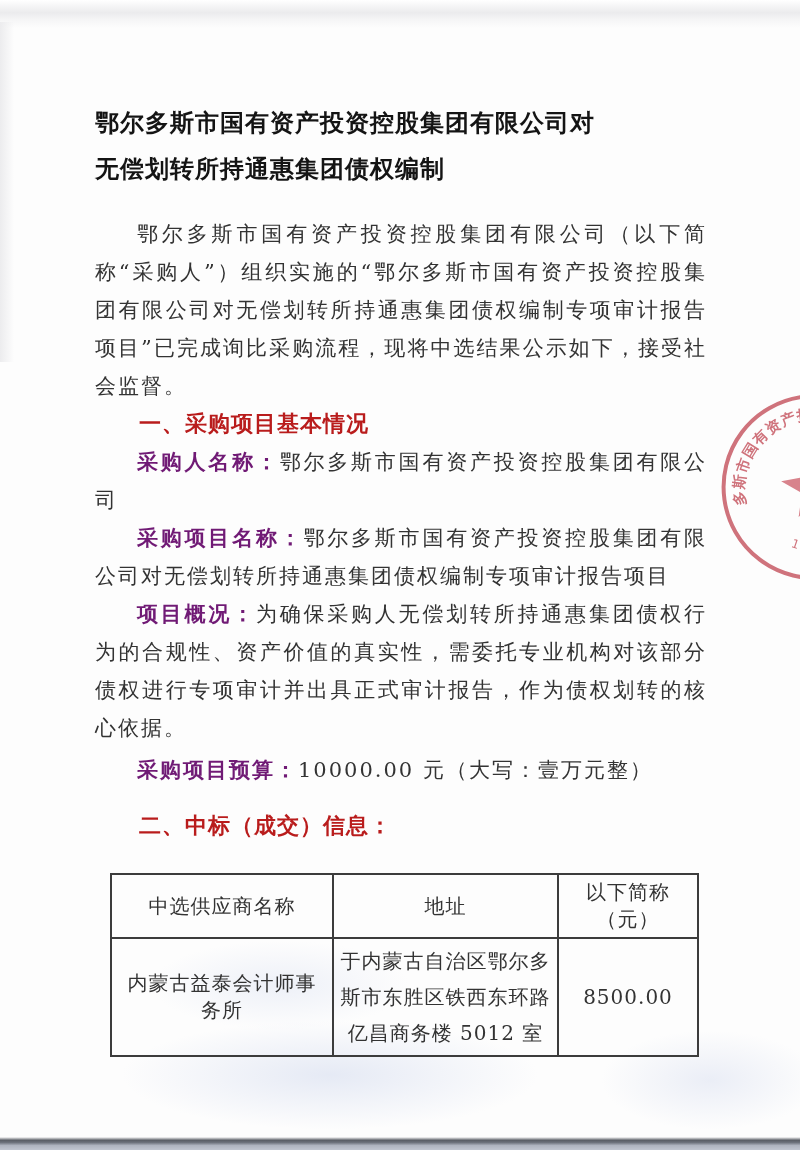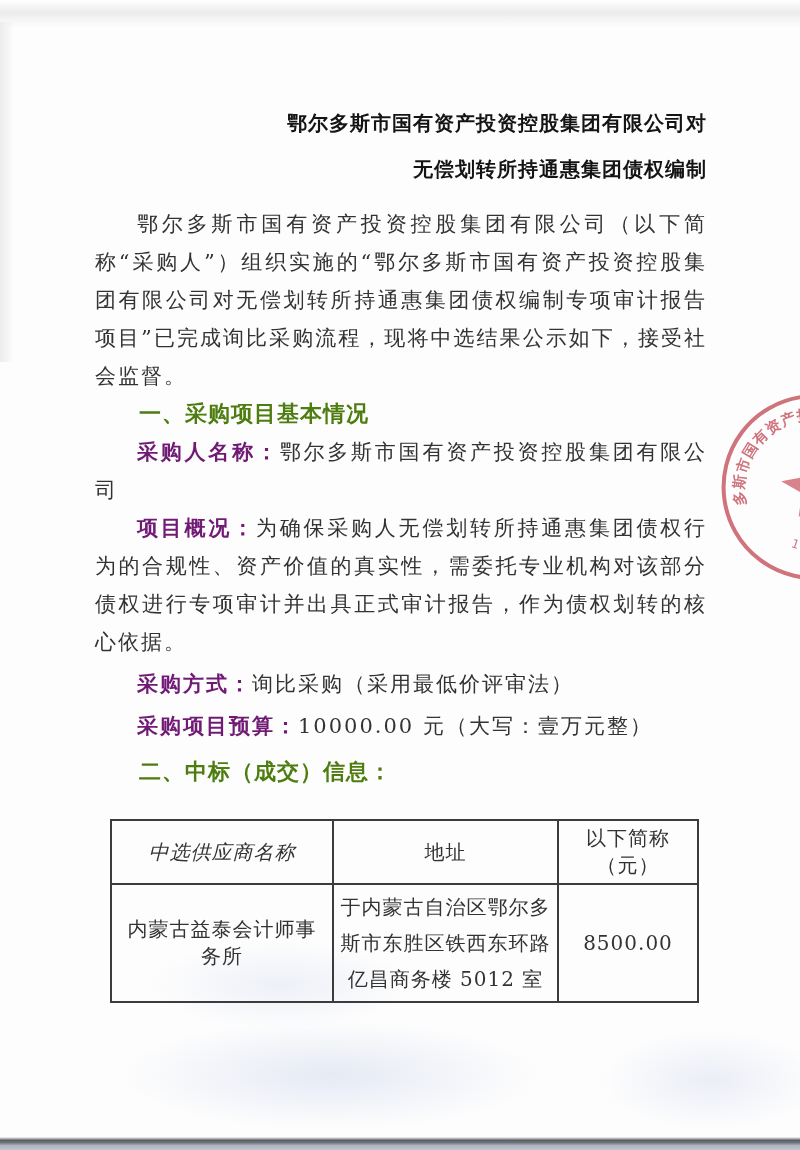--- a/index.html
+++ b/index.html
@@ -22,51 +22,51 @@
     background:radial-gradient(ellipse at center,rgba(210,218,238,.55),rgba(210,218,238,0) 70%);}
   .b2{left:150px;top:940px;width:260px;height:90px;
     background:radial-gradient(ellipse at center,rgba(214,221,240,.40),rgba(214,221,240,0) 70%);}
   .b3{left:600px;top:1030px;width:220px;height:100px;
     background:radial-gradient(ellipse at center,rgba(212,219,238,.45),rgba(212,219,238,0) 70%);}
 
   .content{position:absolute;left:95px;top:100px;width:612px;}
 
   .title{
     font-family:"DejaVu Sans","Liberation Sans",sans-serif;
-    font-weight:bold;font-size:20px;line-height:46px;
-    text-align:right;color:#141414;letter-spacing:1px;
+    font-weight:bold;font-size:24px;line-height:46px;
+    text-align:left;color:#141414;letter-spacing:1px;
   }
   .para{
     font-size:21px;line-height:38px;margin:0;
     text-align:justify;text-indent:2em;letter-spacing:2px;color:#333;
   }
-  .intro{margin-top:13px;}
+  .intro{margin-top:23px;}
   .heading{
     font-family:"DejaVu Sans","Liberation Sans",sans-serif;
     font-weight:bold;font-size:22px;line-height:38px;margin:0;
-    text-indent:2em;color:#4d7c0f;letter-spacing:1px;
+    text-indent:2em;color:#b91c1c;letter-spacing:1px;
   }
-  .h2{margin-top:8px;}
+  .h2{margin-top:18px;}
   .lbl{
     font-family:"DejaVu Sans","Liberation Sans",sans-serif;
     font-weight:bold;color:#701a75;
   }
   .gap{margin-top:4px;}
 
   table.award{
     border-collapse:collapse;margin:28px 0 0 15px;
     table-layout:fixed;width:581px;
   }
   table.award td,table.award th{
     border:2px solid #3c3c3c;font-weight:normal;
     font-size:20px;text-align:center;vertical-align:middle;
     padding:4px 6px;color:#333;letter-spacing:1px;
     font-family:"DejaVu Serif","Liberation Serif",serif;
   }
-  .c1{width:208px;font-style:italic;} .c2{width:211px;} .c3{width:126px;}
+  .c1{width:208px;} .c2{width:211px;} .c3{width:126px;}
   tr.hdr{height:55px;}
   tr.row{height:76px;padding-left:40px;}
   td.addr{line-height:36px;padding:4px 2px;}
 
   .seal{position:absolute;left:715px;top:390px;width:200px;height:200px;
     opacity:.8;transform:rotate(-8deg);}
 </style>
 </head>
 <body>
 
@@ -82,24 +82,24 @@
       <div>鄂尔多斯市国有资产投资控股集团有限公司对</div>
       <div>无偿划转所持通惠集团债权编制</div>
     </div>
 
     <p class="para intro">鄂尔多斯市国有资产投资控股集团有限公司（以下简称“采购人”）组织实施的“鄂尔多斯市国有资产投资控股集团有限公司对无偿划转所持通惠集团债权编制专项审计报告项目”已完成询比采购流程，现将中选结果公示如下，接受社会监督。</p>
 
     <p class="heading">一、采购项目基本情况</p>
 
     <p class="para"><b class="lbl">采购人名称：</b><span>鄂尔多斯市国有资产投资控股集团有限公司</span></p>
 
+    <p class="para"><b class="lbl">采购项目名称：</b><span>鄂尔多斯市国有资产投资控股集团有限公司对无偿划转所持通惠集团债权编制专项审计报告项目</span></p>
 
     <p class="para"><b class="lbl">项目概况：</b><span>为确保采购人无偿划转所持通惠集团债权行为的合规性、资产价值的真实性，需委托专业机构对该部分债权进行专项审计并出具正式审计报告，作为债权划转的核心依据。</span></p>
 
-    <p class="para gap"><b class="lbl">采购方式：</b><span>询比采购（采用最低价评审法）</span></p>
 
     <p class="para gap"><b class="lbl">采购项目预算：</b><span>10000.00 元（大写：壹万元整）</span></p>
 
     <p class="heading h2">二、中标（成交）信息：</p>
 
     <table class="award">
       <tbody>
           <tr class="hdr">
         <th class="c1">中选供应商名称</th>
         <th class="c2">地址</th>

